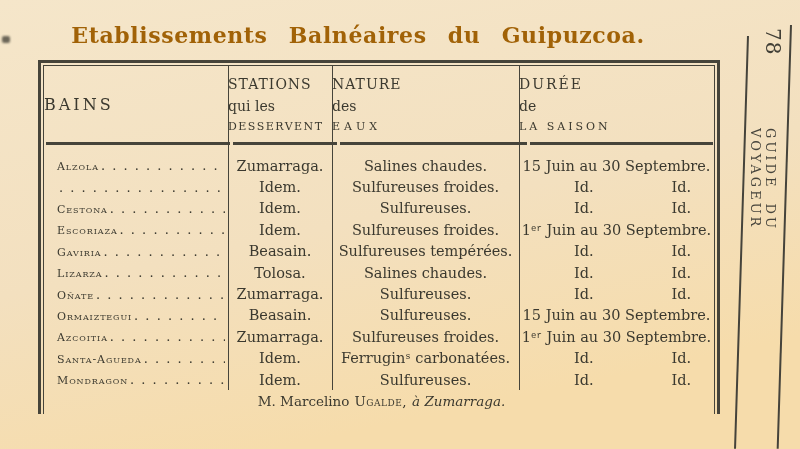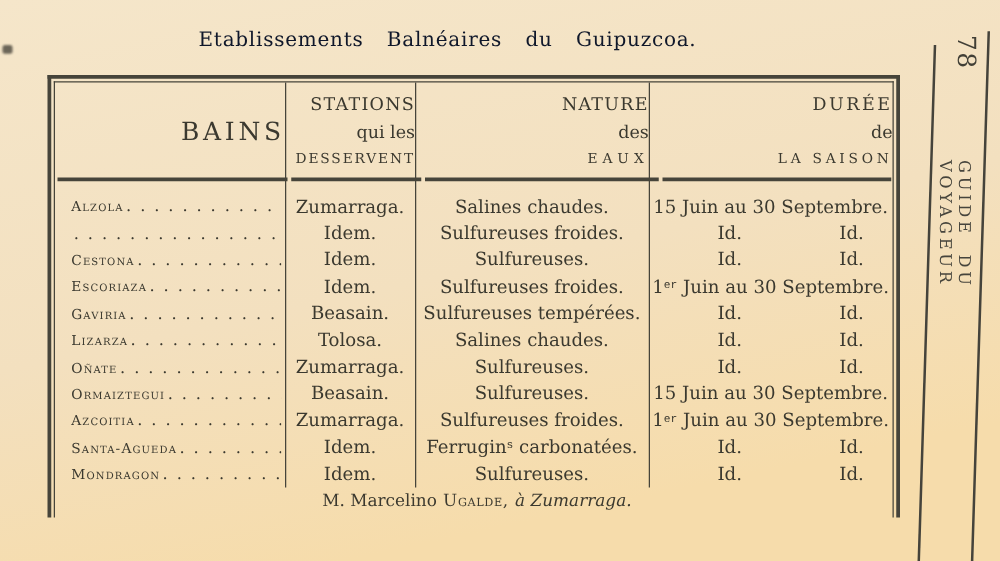--- a/index.html
+++ b/index.html
@@ -14,22 +14,22 @@
   html,body{width:800px;height:449px;overflow:hidden;}
   body{
     font-family:"DejaVu Serif","Liberation Serif",serif;
     color:var(--ink);
     background:linear-gradient(168deg,var(--paper-top) 0%,var(--paper-mid) 48%,var(--paper-bottom) 82%,var(--paper-bottom) 100%);
     position:relative;
   }
   
   .title{
     position:absolute;left:38px;top:22px;width:640px;
-    text-align:center;font-size:16px;font-weight:normal;
-    letter-spacing:0.6px;word-spacing:13px;color:#0f172a;
+    text-align:center;font-size:22px;font-weight:bold;
+    letter-spacing:0.6px;word-spacing:13px;color:#a16207;
   }
   
   .table-outer{
     position:absolute;left:38px;top:60px;width:682px;height:354px;
     border-top:3px solid var(--border);
     border-left:3px solid var(--border);
     border-right:3px solid var(--border);
   }
   .table-inner{
     position:relative;margin:2px 2px 0 2px;height:349px;
@@ -38,24 +38,24 @@
     border-right:1px solid var(--border);
   }
   
   .vdiv{position:absolute;top:0;width:1px;height:324px;background:var(--border);}
   .vdiv.d1{left:184px;}
   .vdiv.d2{left:288px;}
   .vdiv.d3{left:475px;}
   
   .thead{display:flex;height:76px;}
   .hcell{display:flex;flex-direction:column;justify-content:space-between;
-         text-align:right;padding:10px 0 9px 0;}
+         text-align:left;padding:10px 0 9px 0;}
   .hcell.center1{justify-content:center;}
   .w1{width:184px;}.w2{width:104px;}.w3{width:187px;}.w4{flex:1;}
-  .h-big{font-size:20px;letter-spacing:3px;}
+  .h-big{font-size:16px;letter-spacing:3px;}
   .h-l1{font-size:14px;letter-spacing:1px;}
   .h-l1.sp{letter-spacing:2px;}
   .h-l2{font-size:14px;}
   .h-l3{font-size:11px;letter-spacing:1.5px;}
   .h-l3.sp4{letter-spacing:4px;}
   .h-l3.sp3{letter-spacing:3px;}
   
   .sep-row{display:flex;height:4px;}
   .sep{height:3px;background:var(--border);margin:0 1.5px;}
   

